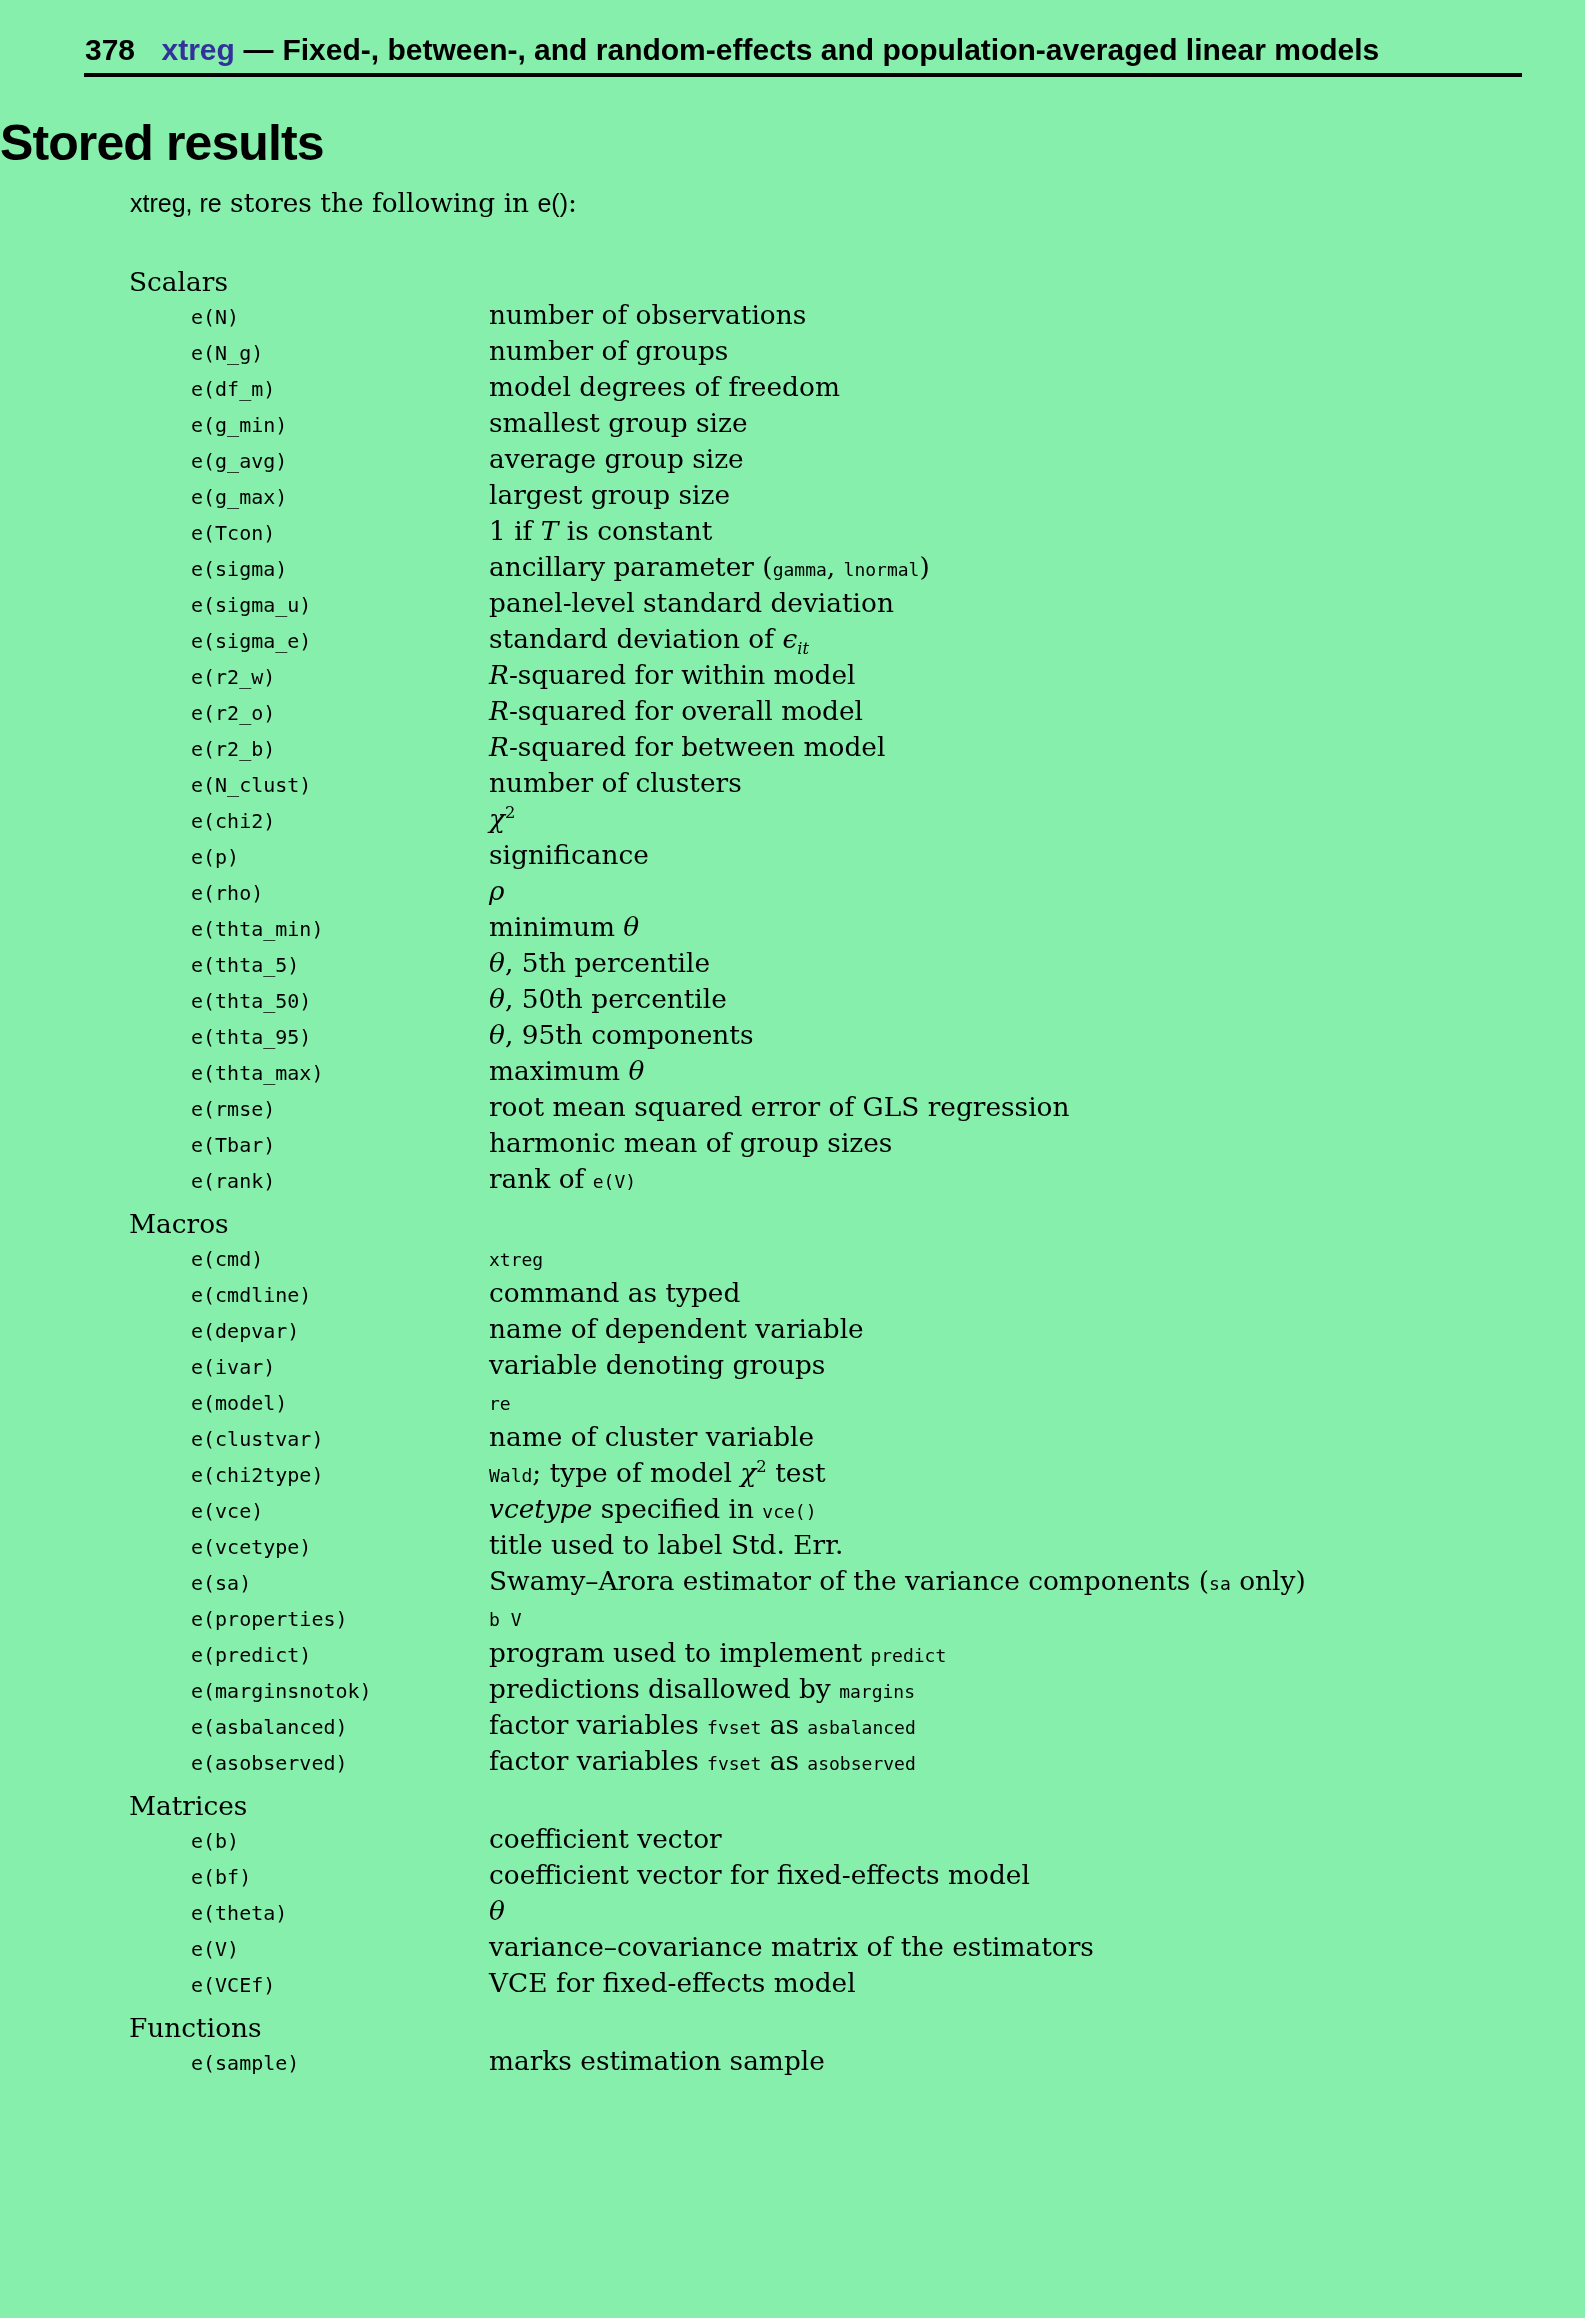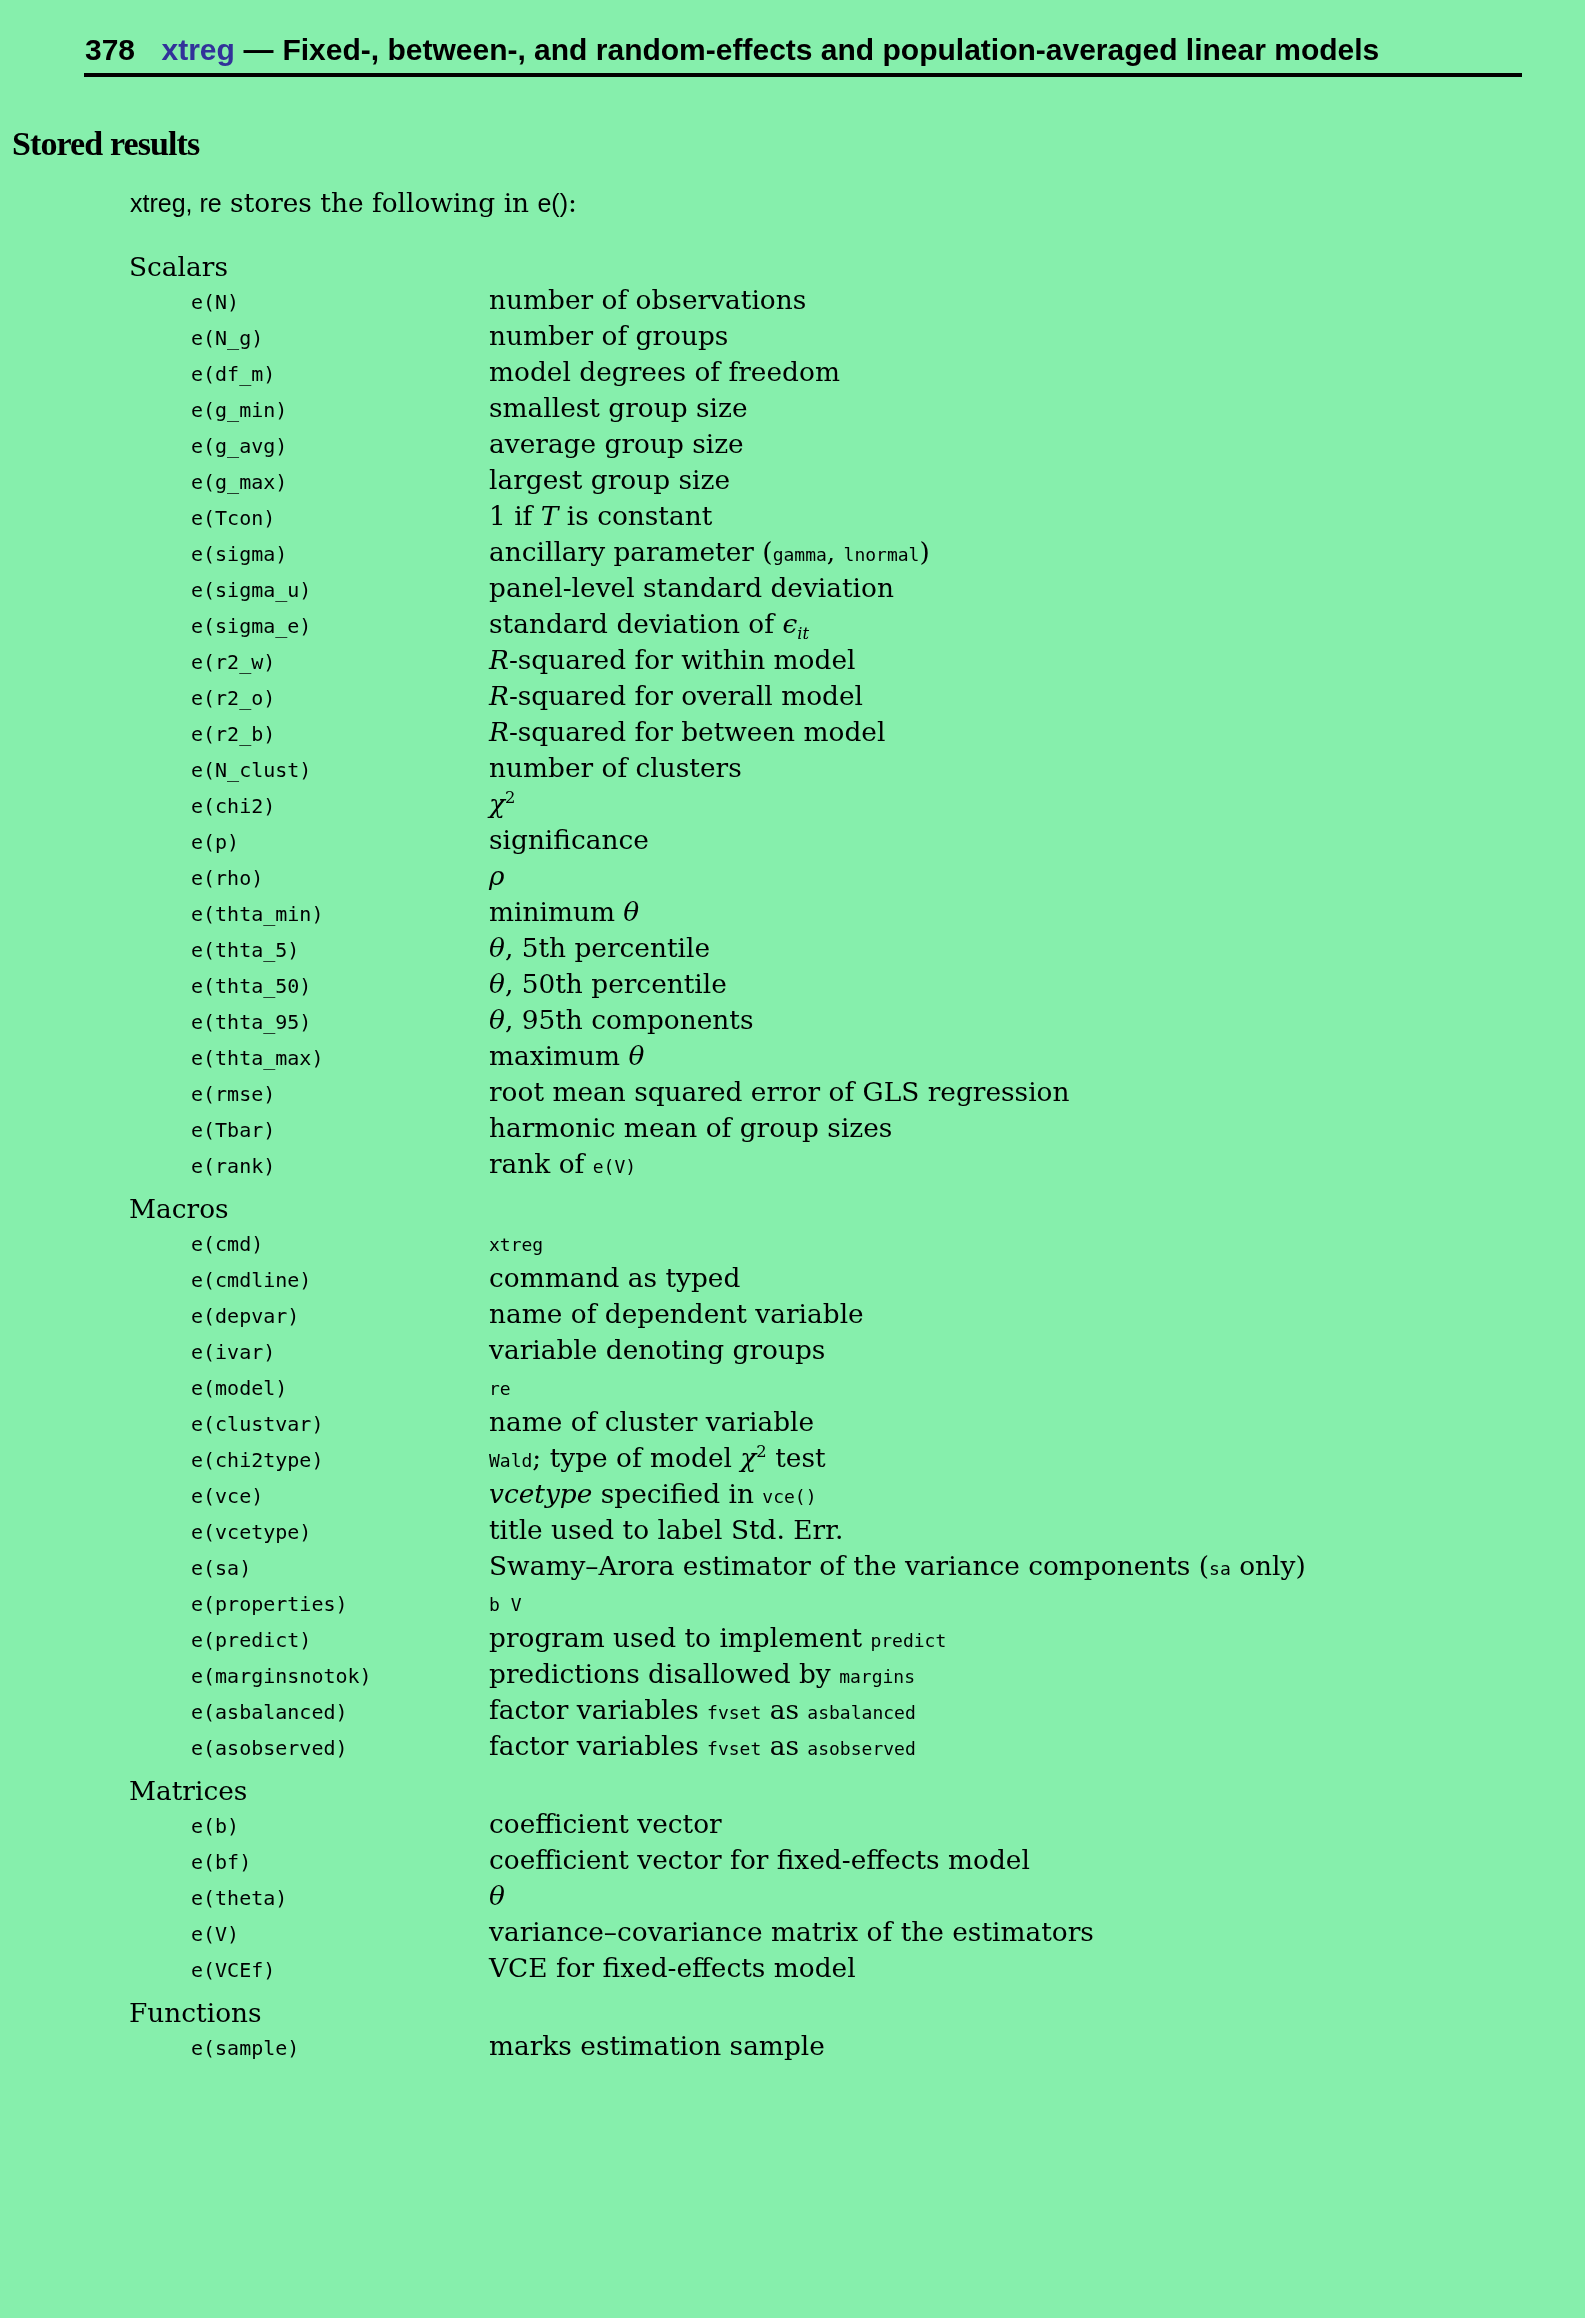--- a/index.html
+++ b/index.html
@@ -11,31 +11,31 @@
   .hdr-line{
     margin:30px 63px 0 85px;
     font-family:"Liberation Sans",sans-serif;font-weight:bold;
     font-size:30px;line-height:39px;white-space:nowrap;
   }
   .hdr-num{margin-right:26.4px;}
   .hdr-dash{margin:0 8.8px;}
   .rule{margin:4.4px 0 0 84px;width:1438px;height:3.5px;background:#000;}
   
   h1{
-    margin:39px 0 0 12px;
-    font-family:Liberation Serif, serif;font-weight:bold;
-    font-size:34px;line-height:55px;letter-spacing:-0.9px;
+    margin:39px 0 0 0;
+    font-family:Liberation Sans, sans-serif;font-weight:bold;
+    font-size:50px;line-height:55px;letter-spacing:-0.9px;
   }
   
   .intro{margin:14px 0 0 130px;font-size:26.4px;line-height:35px;}
   .mono{font-family:Liberation Sans, sans-serif;font-size:25px;}
   
   #groups{margin-left:129px;}
   .group{margin-top:9px;}
-  .group.first{margin-top:29px;}
+  .group.first{margin-top:44px;}
   .group-title{font-size:26.4px;line-height:33px;}
   .row{display:flex;align-items:baseline;line-height:33px;}
   .label{
     flex:0 0 auto;width:298px;margin-left:62px;
     font-family:"DejaVu Sans Mono",monospace;font-size:20px;
   }
   .desc{font-size:26.4px;}
   .seg-p{}
   .seg-m{font-family:"DejaVu Sans Mono",monospace;font-size:18px;}
   .seg-i{font-style:italic;}

